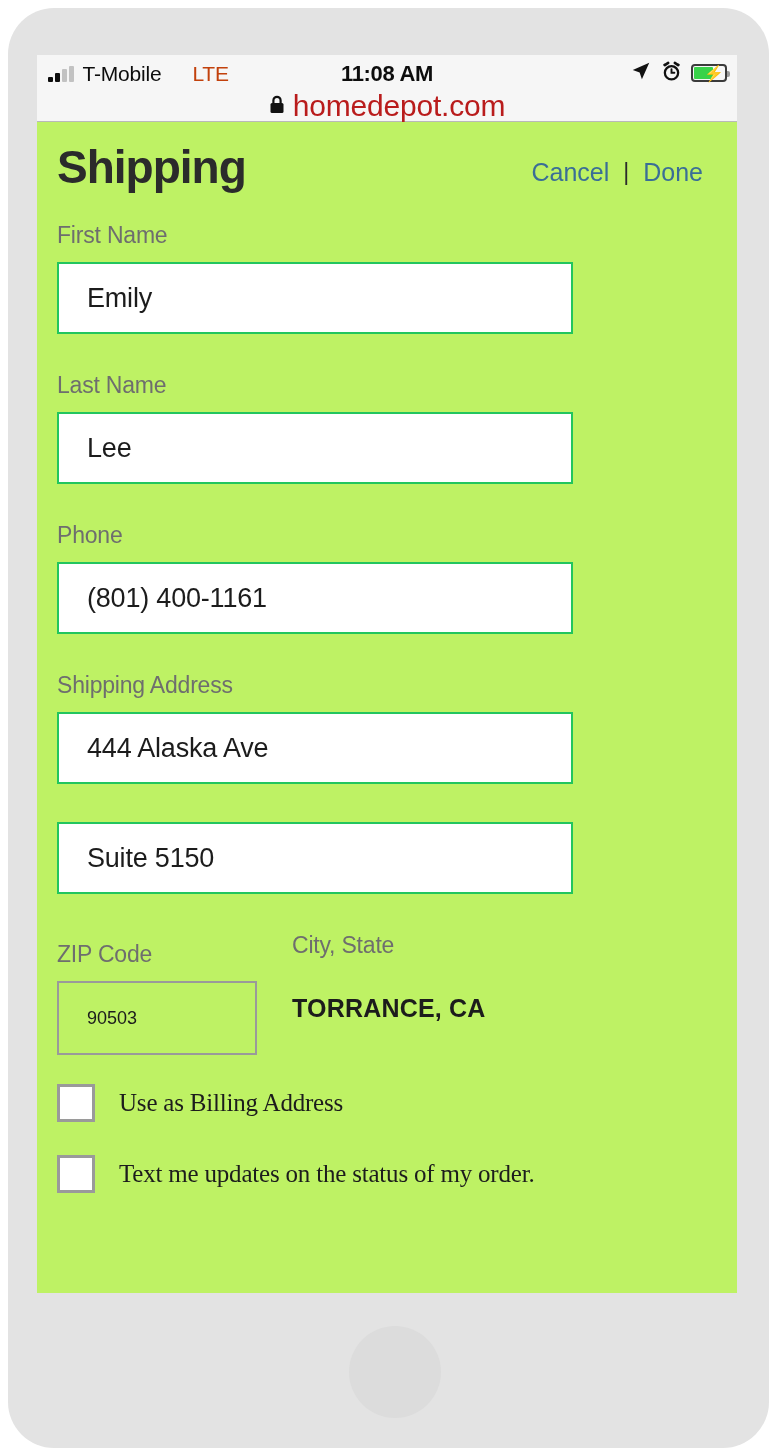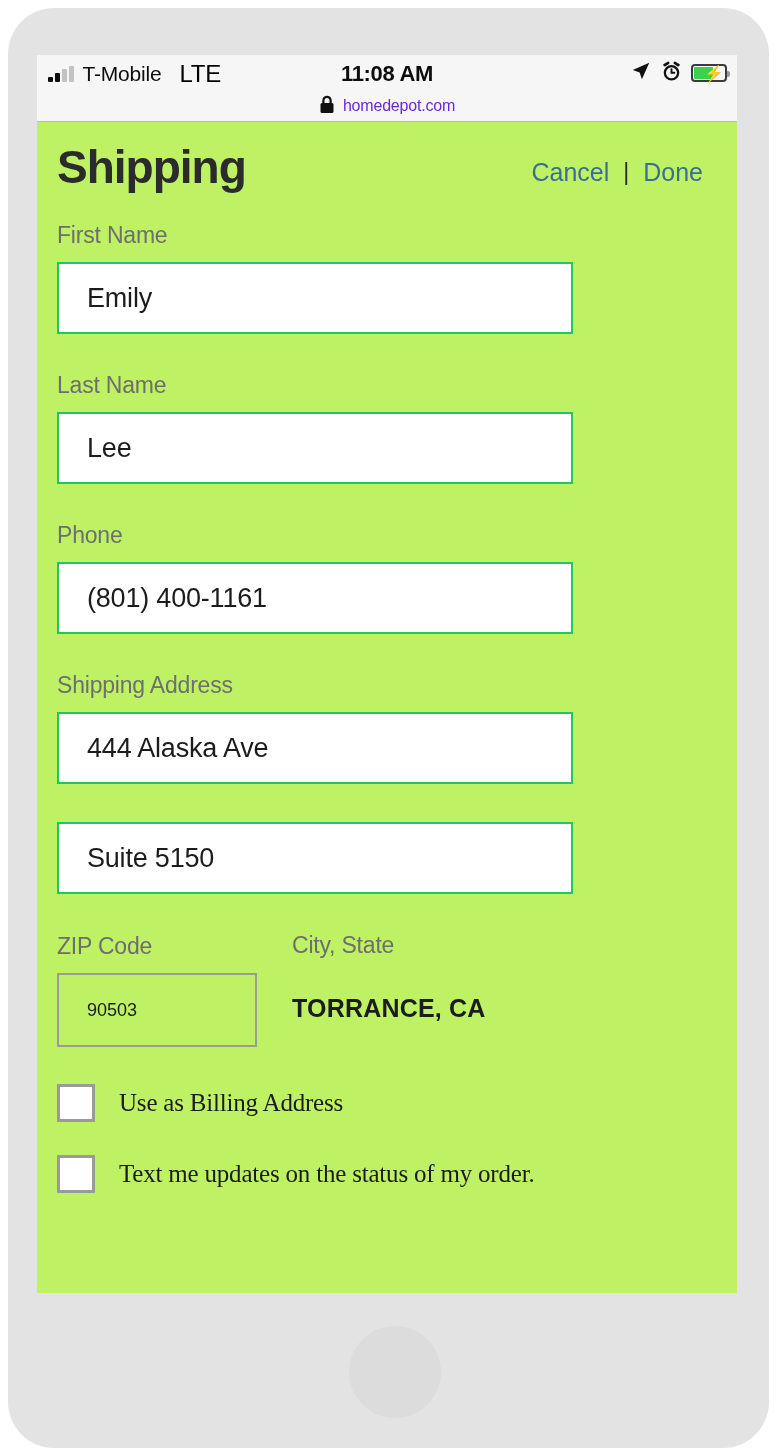--- a/index.html
+++ b/index.html
@@ -90,23 +90,23 @@
   .sig-bars i:nth-child(3) { height: 13px; background: #c2c2c2; }
   .sig-bars i:nth-child(4) { height: 16px; background: #c2c2c2; }
 
   #carrier-name {
     font-size: 21px;
     color: #0d0d0d;
     letter-spacing: -0.2px;
     text-align: right;
   }
   #network-type {
-    font-size: 24px;
-    color: #000000;
-    margin-left: 18px;
+    font-size: 21px;
+    color: #c2410c;
+    margin-left: 31px;
     letter-spacing: -0.2px;
   }
 
   #clock {
     position: absolute;
     left: 0; right: 0;
     top: 6px;
     text-align: center;
     font-size: 22px;
     font-weight: bold;
@@ -164,22 +164,22 @@
     position: absolute;
     left: 0; right: 0;
     top: 36px;
     height: 30px;
     display: flex;
     align-items: center;
     justify-content: center;
     gap: 8px;
   }
   #url-text {
-    font-size: 16px;
-    color: #6d28d9;
+    font-size: 30px;
+    color: #b91c1c;
     letter-spacing: -0.2px;
     text-align: right;
   }
 
   
   #page {
     position: absolute;
     left: 0;
     top: 67px;
     width: 700px;
@@ -239,21 +239,21 @@
     color: #1c1c1c;
     letter-spacing: -0.2px;
   }
   .field-gap { height: 38px; }
 
   
   #zip-city-row {
     margin: 0 20px;
     position: relative;
   }
-  #zip-col { position: absolute; left: 0; top: 1px; width: 200px; }
+  #zip-col { position: absolute; left: 0; top: 9px; width: 200px; }
   #city-col { position: absolute; left: 235px; top: 0; }
   #zip-input {
     width: 200px;
     height: 74px;
     border: 2px solid #9a9a9a;
     box-sizing: border-box;
     display: flex;
     align-items: center;
     padding-left: 28px;
     font-size: 18px;

